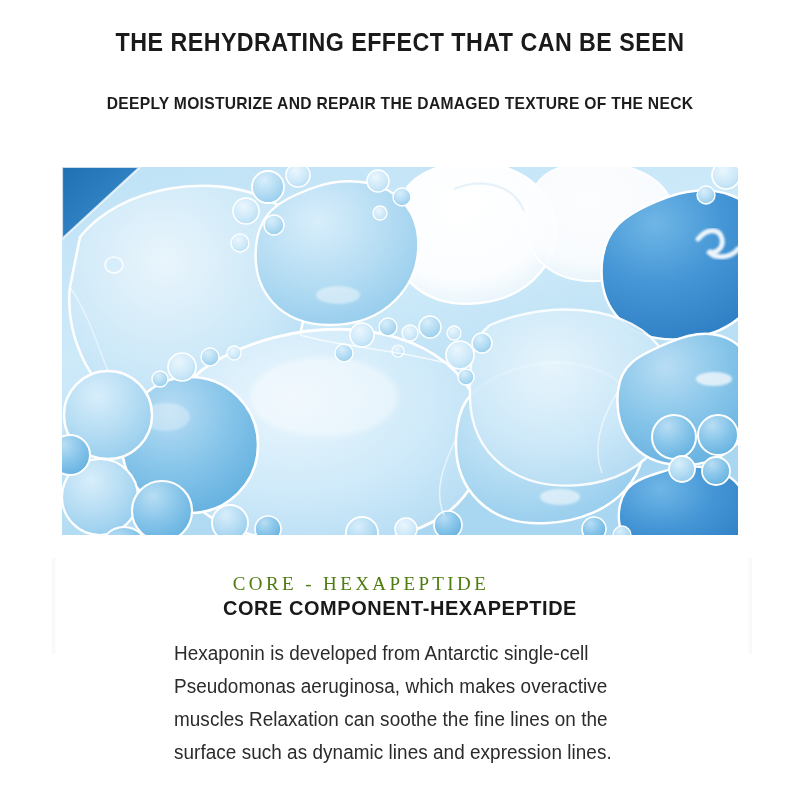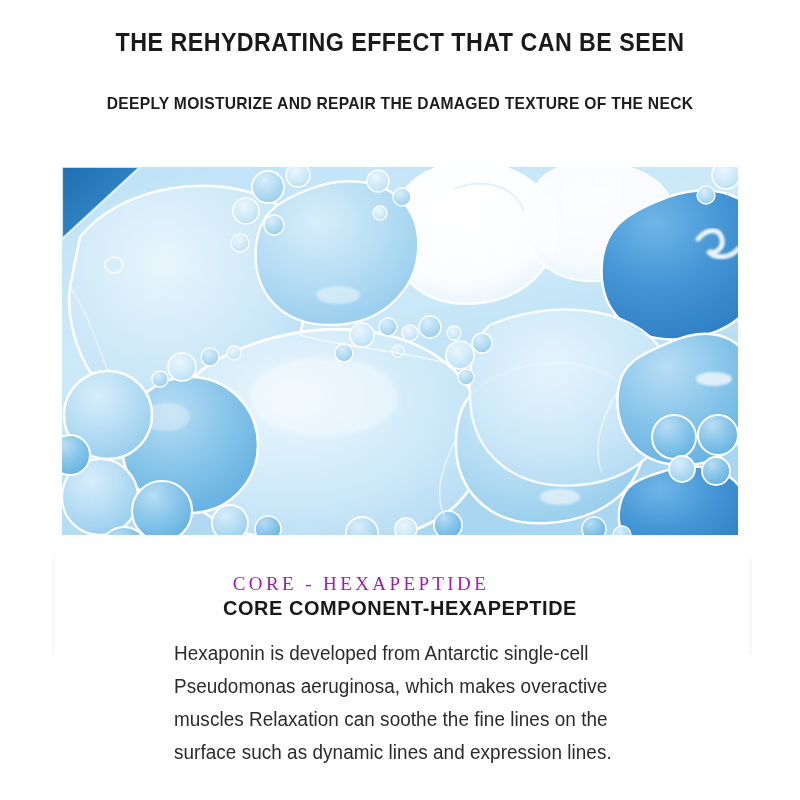--- a/index.html
+++ b/index.html
@@ -98,21 +98,21 @@
     position: absolute;
     top: 572px;
     left: 0;
     width: 722px;
     text-align: center;
     font-family: "Liberation Serif", serif;
     font-weight: 400;
     font-size: 19px;
     line-height: 23px;
     letter-spacing: 3.4px;
-    color: #a21caf;
+    color: #4d7c0f;
     white-space: nowrap;
   }
 
   .section-title {
     position: absolute;
     top: 595px;
     left: 0;
     width: 800px;
     text-align: center;
     font-family: "Liberation Sans Narrow", "Liberation Sans", sans-serif;

